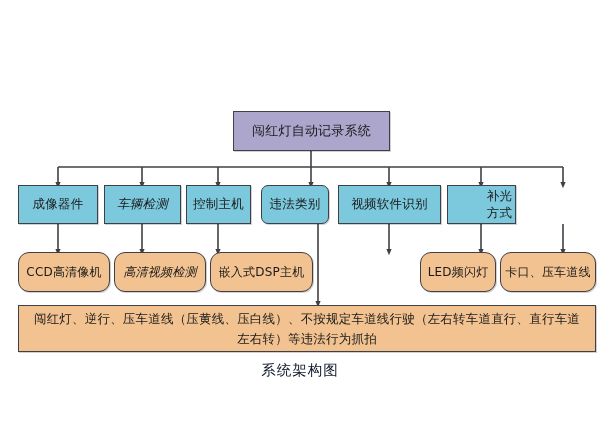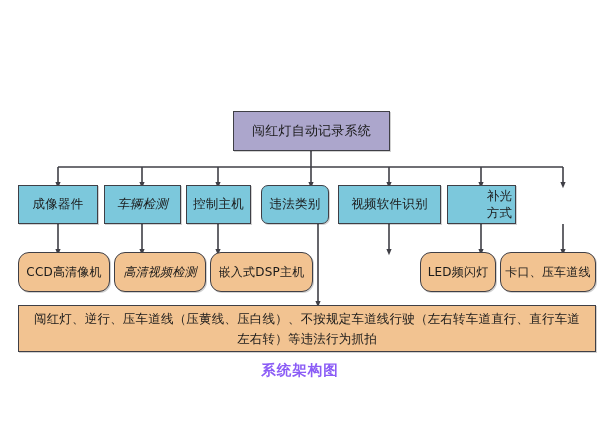--- a/index.html
+++ b/index.html
@@ -69,22 +69,22 @@
     line-height: 1.55;
   }
 
   .caption {
     position: absolute;
     left: 0;
     top: 345px;
     width: 600px;
     text-align: center;
     font-size: 14.5px;
-    font-weight: bold;
-    color: #8b5cf6;
+    font-weight: normal;
+    color: #0f172a;
     letter-spacing: 1px;
   }
 </style>
 </head>
 <body>
 
 <div id="canvas">
 
   <svg id="wires" viewBox="0 0 600 440" width="600" height="440">
     <defs>

